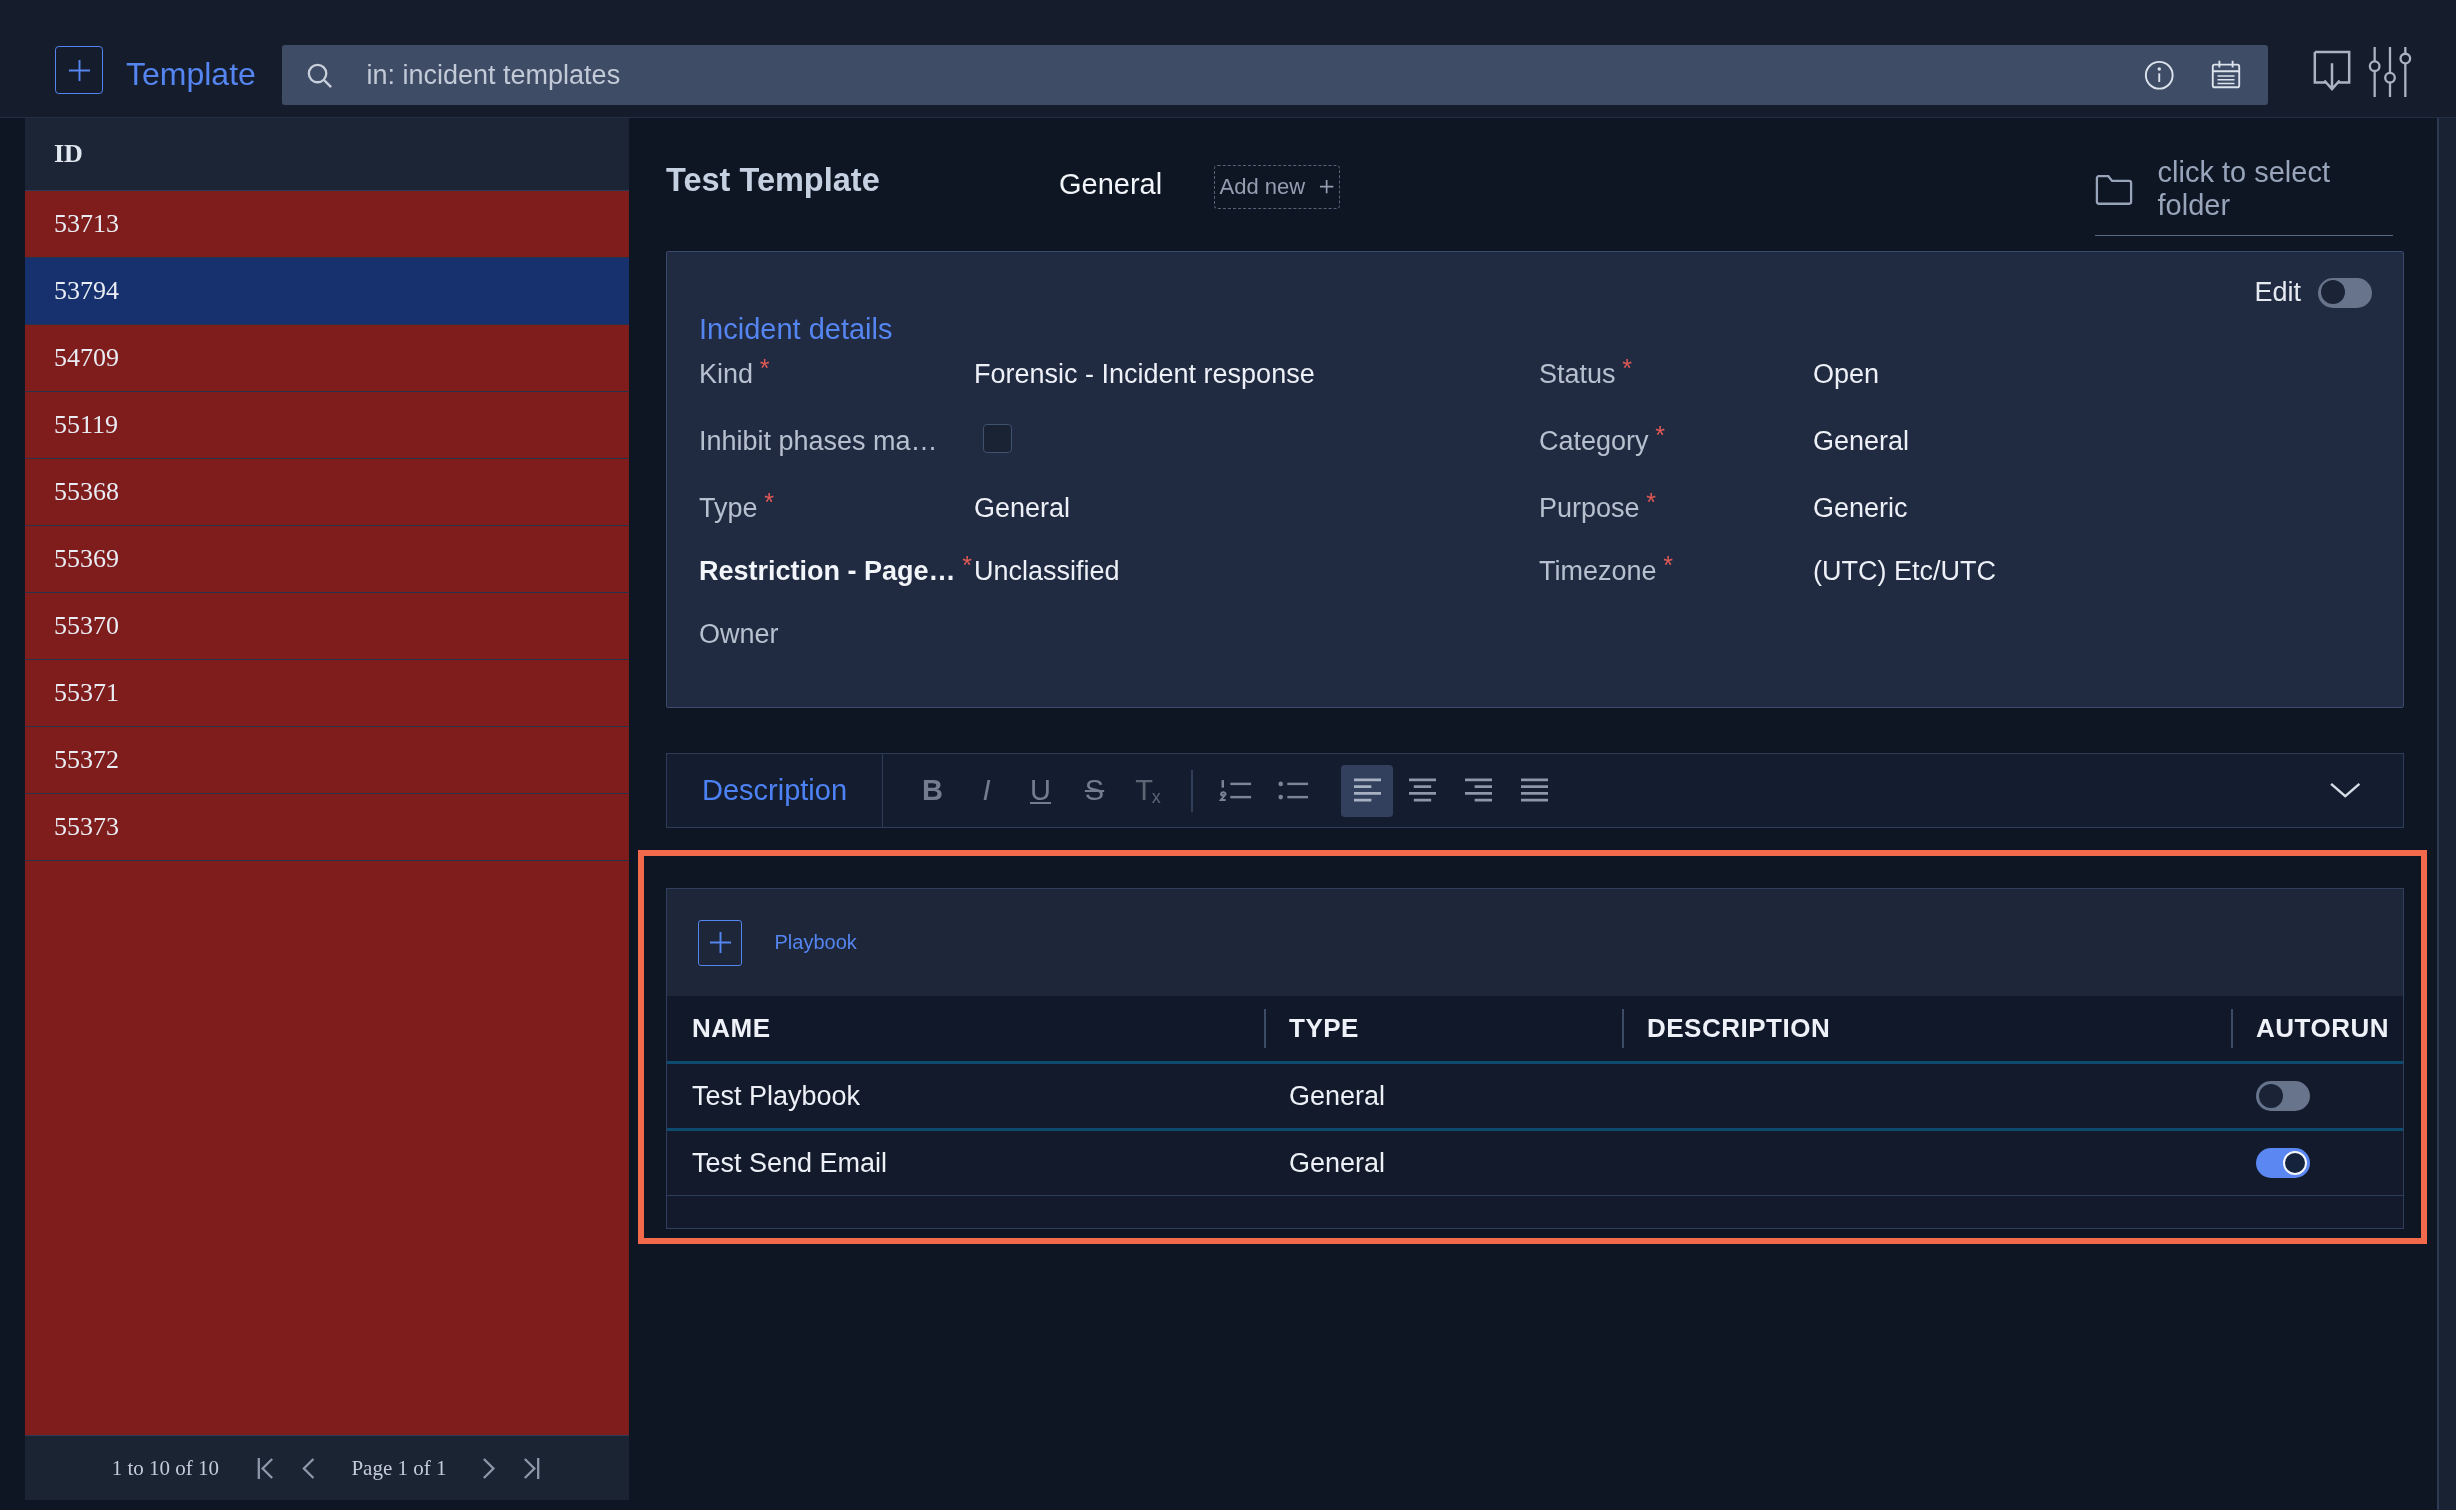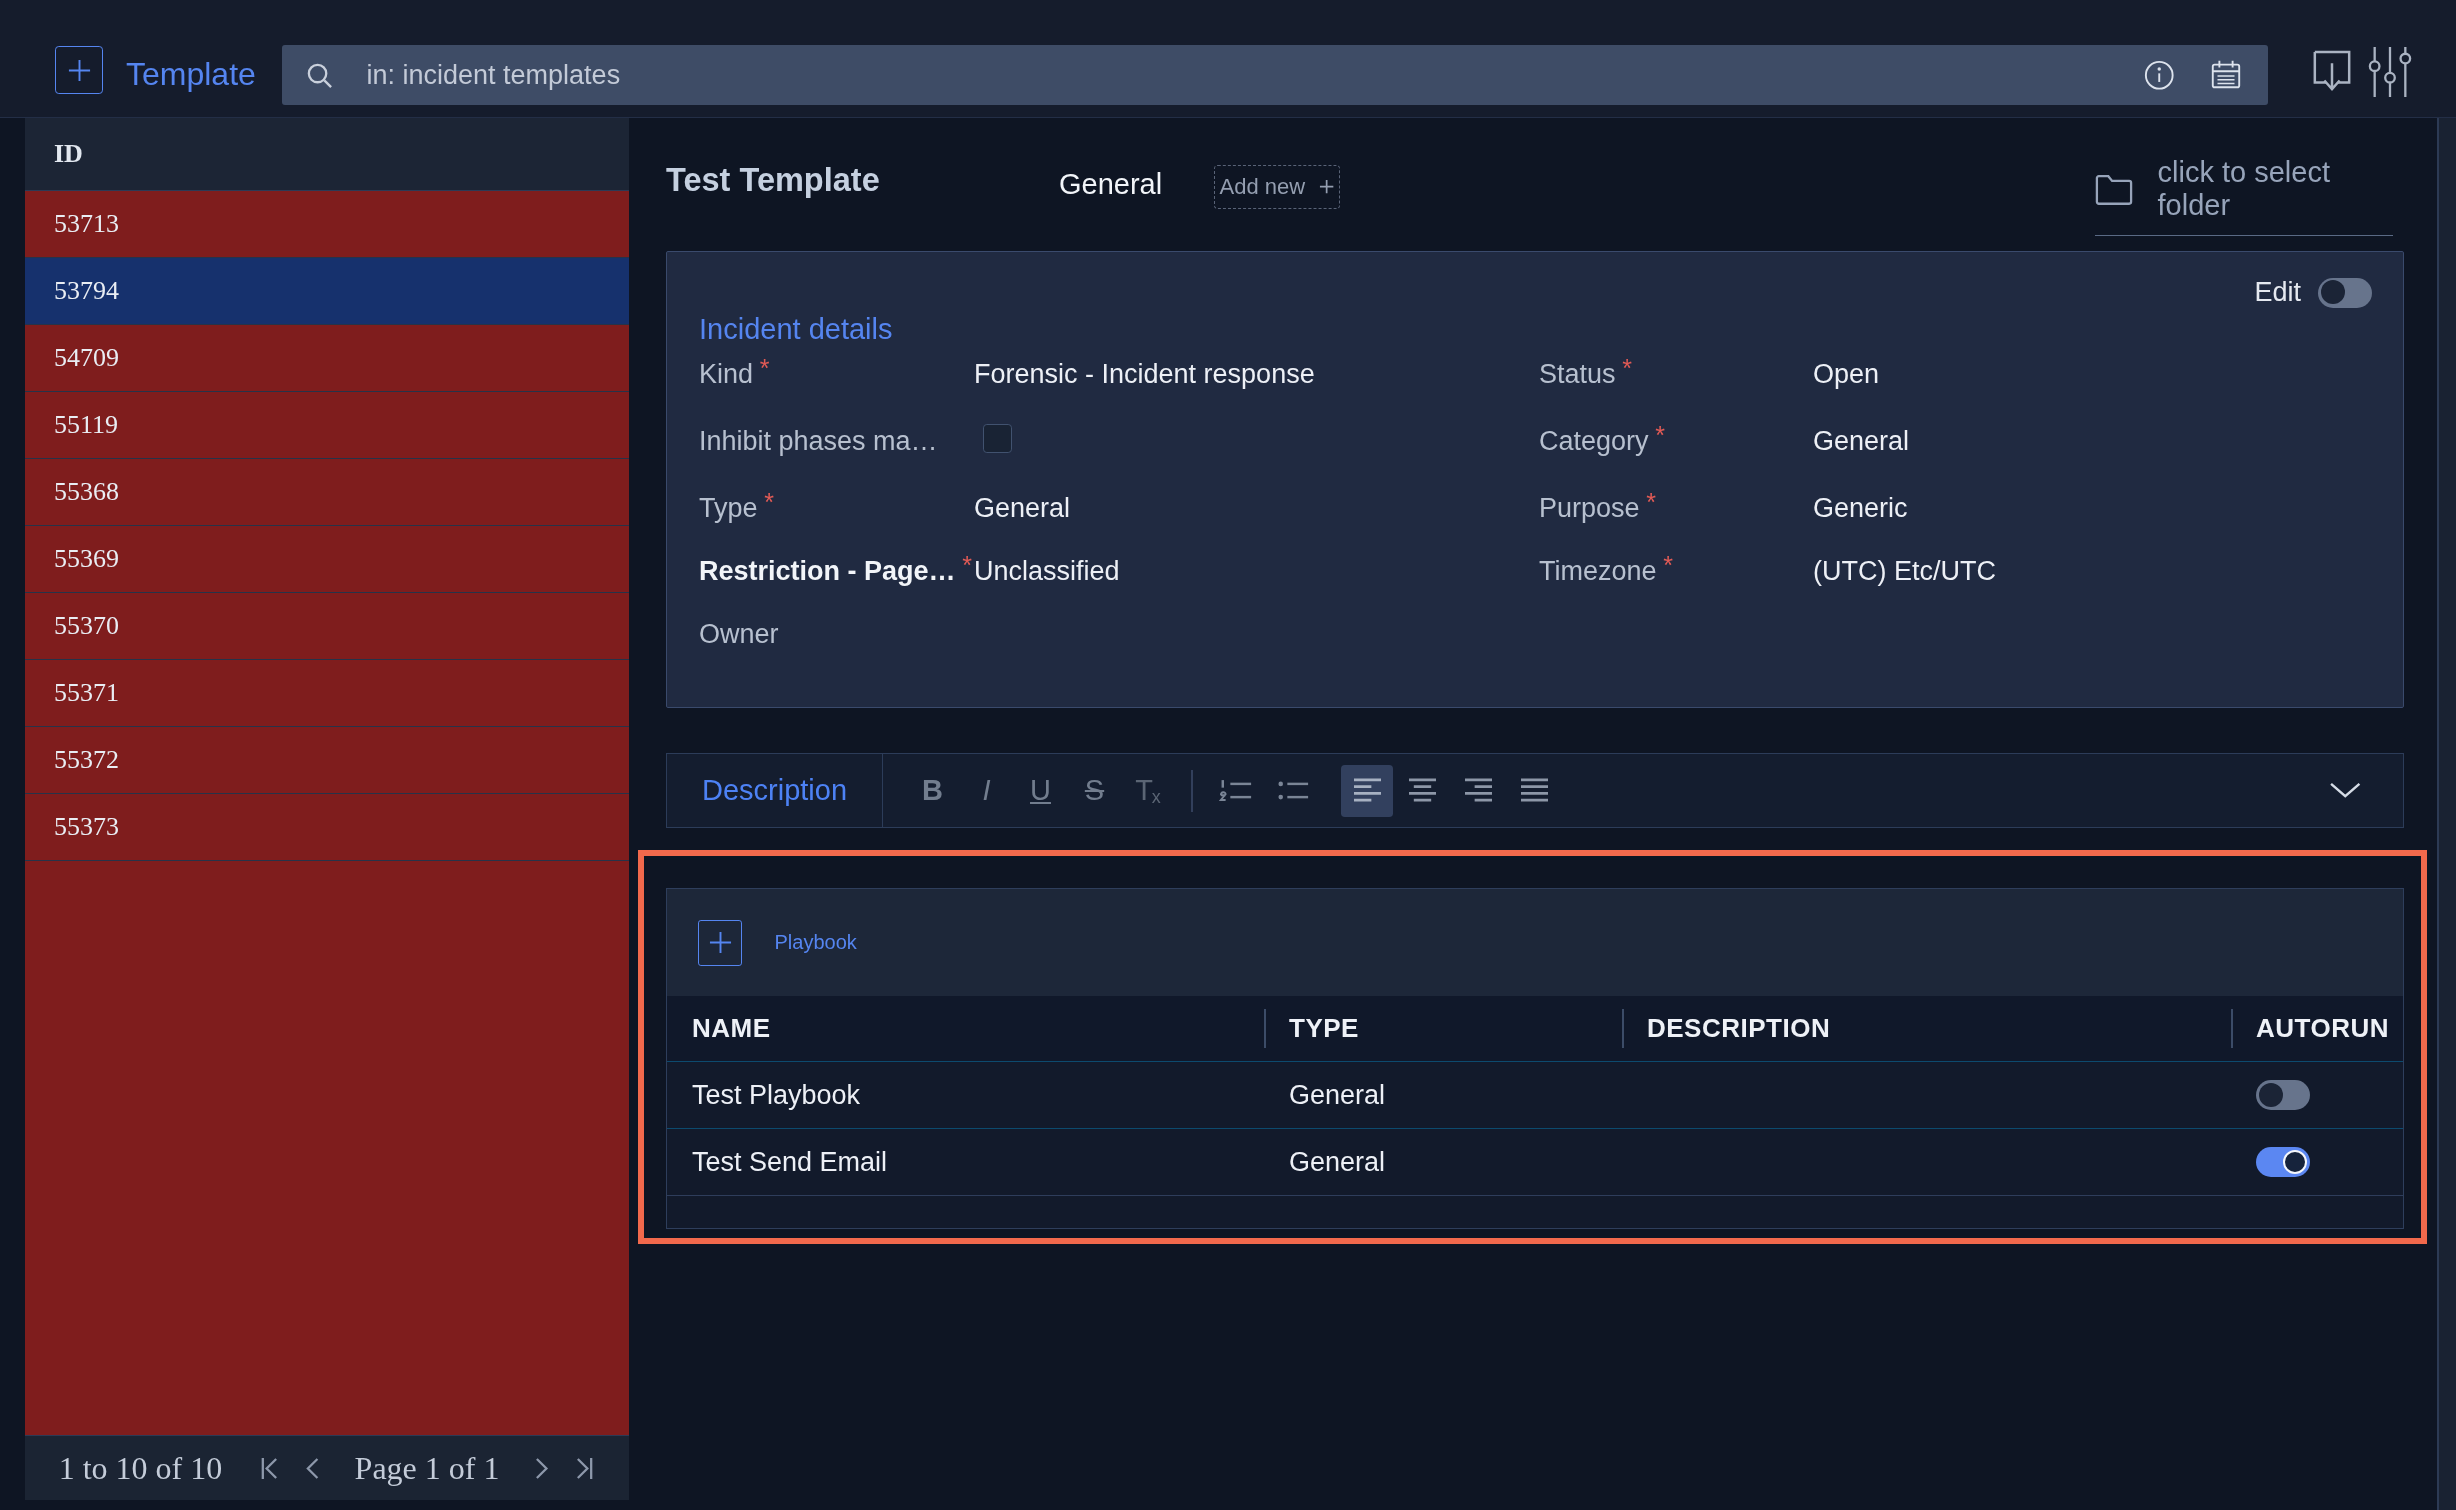--- a/index.html
+++ b/index.html
@@ -18,21 +18,21 @@
   .tb-icon { position:absolute; top:48px; display:flex; cursor:pointer; }
   .tb-icon.dl { left:2311px; }
   .tb-icon.sl { left:2367px; top:45px; }
 
   
   .sidebar { position:absolute; left:25px; top:118px; width:604px; height:1382px; background:#7f1d1d; display:flex; flex-direction:column;font-family:Liberation Serif, serif; }
   .sb-header { height:73px; flex:none; background:#1c2535; border-bottom:1px solid #2c3a55; display:flex; align-items:center; padding-left:29px; font-size:26px; font-weight:700; color:#e2e8f0; }
   .sb-row { height:67px; flex:none; border-bottom:1px solid #263349; display:flex; align-items:center; padding-left:29px; font-size:26px; color:#e9edf3; cursor:pointer; }
   .sb-row.selected { background:#16316d; }
   .sb-fill { flex:1; }
-  .sb-pagination { height:65px; flex:none; border-top:1px solid #2c3a55; background:#1b2433; display:flex; align-items:center; justify-content:center; gap:25px; font-size:32px; color:#c4ccd9; }
+  .sb-pagination { height:65px; flex:none; border-top:1px solid #2c3a55; background:#1b2433; display:flex; align-items:center; justify-content:center; gap:25px; font-size:21px; color:#c4ccd9; }
   .pg-ico { display:flex; align-items:center; cursor:pointer; }
   .sb-pagination .range { margin-right:11.5px; }
   .sb-pagination .page { margin:0 9.6px; }
 
   
   .main { position:absolute; left:666px; top:118px; width:1738px; height:1393px; }
   .page-title { position:absolute; left:0; top:44px; font-size:32.5px; font-weight:700; color:#c5d0e0; }
   .page-category { position:absolute; left:393px; top:50px; font-size:29px; color:#f2f5f9; }
   .add-new { position:absolute; left:548px; top:47px; width:126px; height:44px; border:1.9px dashed #596377; border-radius:3.8px; background:transparent; color:#949eb0; font-size:22px; display:flex; align-items:center; justify-content:center; gap:14px; cursor:pointer; font-family:inherit; }
   .folder-select { position:absolute; right:11.5px; top:38px; width:298px; display:flex; align-items:center; gap:25px; border-bottom:1.9px solid #5a6a85; padding-bottom:13.4px; color:#97a4ba; font-size:29px; cursor:pointer; }
@@ -81,21 +81,21 @@
   .pb-header { height:107px; flex:none; background:#1d2739; display:flex; align-items:center; padding-left:31px; gap:32.5px; }
   .pb-plus { width:44px; height:46px; border:1.9px solid #5585f0; border-radius:2.9px; display:flex; align-items:center; justify-content:center; cursor:pointer; }
   .pb-title { font-size:20px; font-weight:500; color:#5585f0; }
   .pb-thead { height:65px; flex:none; background:#10182a; display:flex; align-items:flex-end; font-size:26px; font-weight:700; color:#eef1f7; letter-spacing:0.5px; }
   .pb-col { padding-left:25px; position:relative; display:flex; align-items:center; height:100%; }
   .c-name { width:597px; flex:none; }
   .c-type { width:358px; flex:none; }
   .c-desc { width:609px; flex:none; }
   .c-auto { flex:1; }
   .pb-thead .pb-col + .pb-col::before { content:""; position:absolute; left:0; top:13.4px; bottom:13.4px; width:1.9px; background:#3c4c68; }
-  .pb-row { height:67px; flex:none; display:flex; align-items:center; border-top:1px solid #0c4a6e; font-size:27px; color:#edf0f6; }
+  .pb-row { height:67px; flex:none; display:flex; align-items:center; border-top:3px solid #0c4a6e; font-size:27px; color:#edf0f6; }
   .pb-empty { flex:1; border-top:1px solid #2e3d5b; }
 
   
   .right-line { position:absolute; left:2437px; top:118px; width:2.9px; height:1393px; background:#2c3a54; }
   .right-gutter { position:absolute; left:2439px; top:118px; width:17px; height:1393px; background:#192232; }
 
   svg { display:block; }
 </style>
 </head>
 <body>

